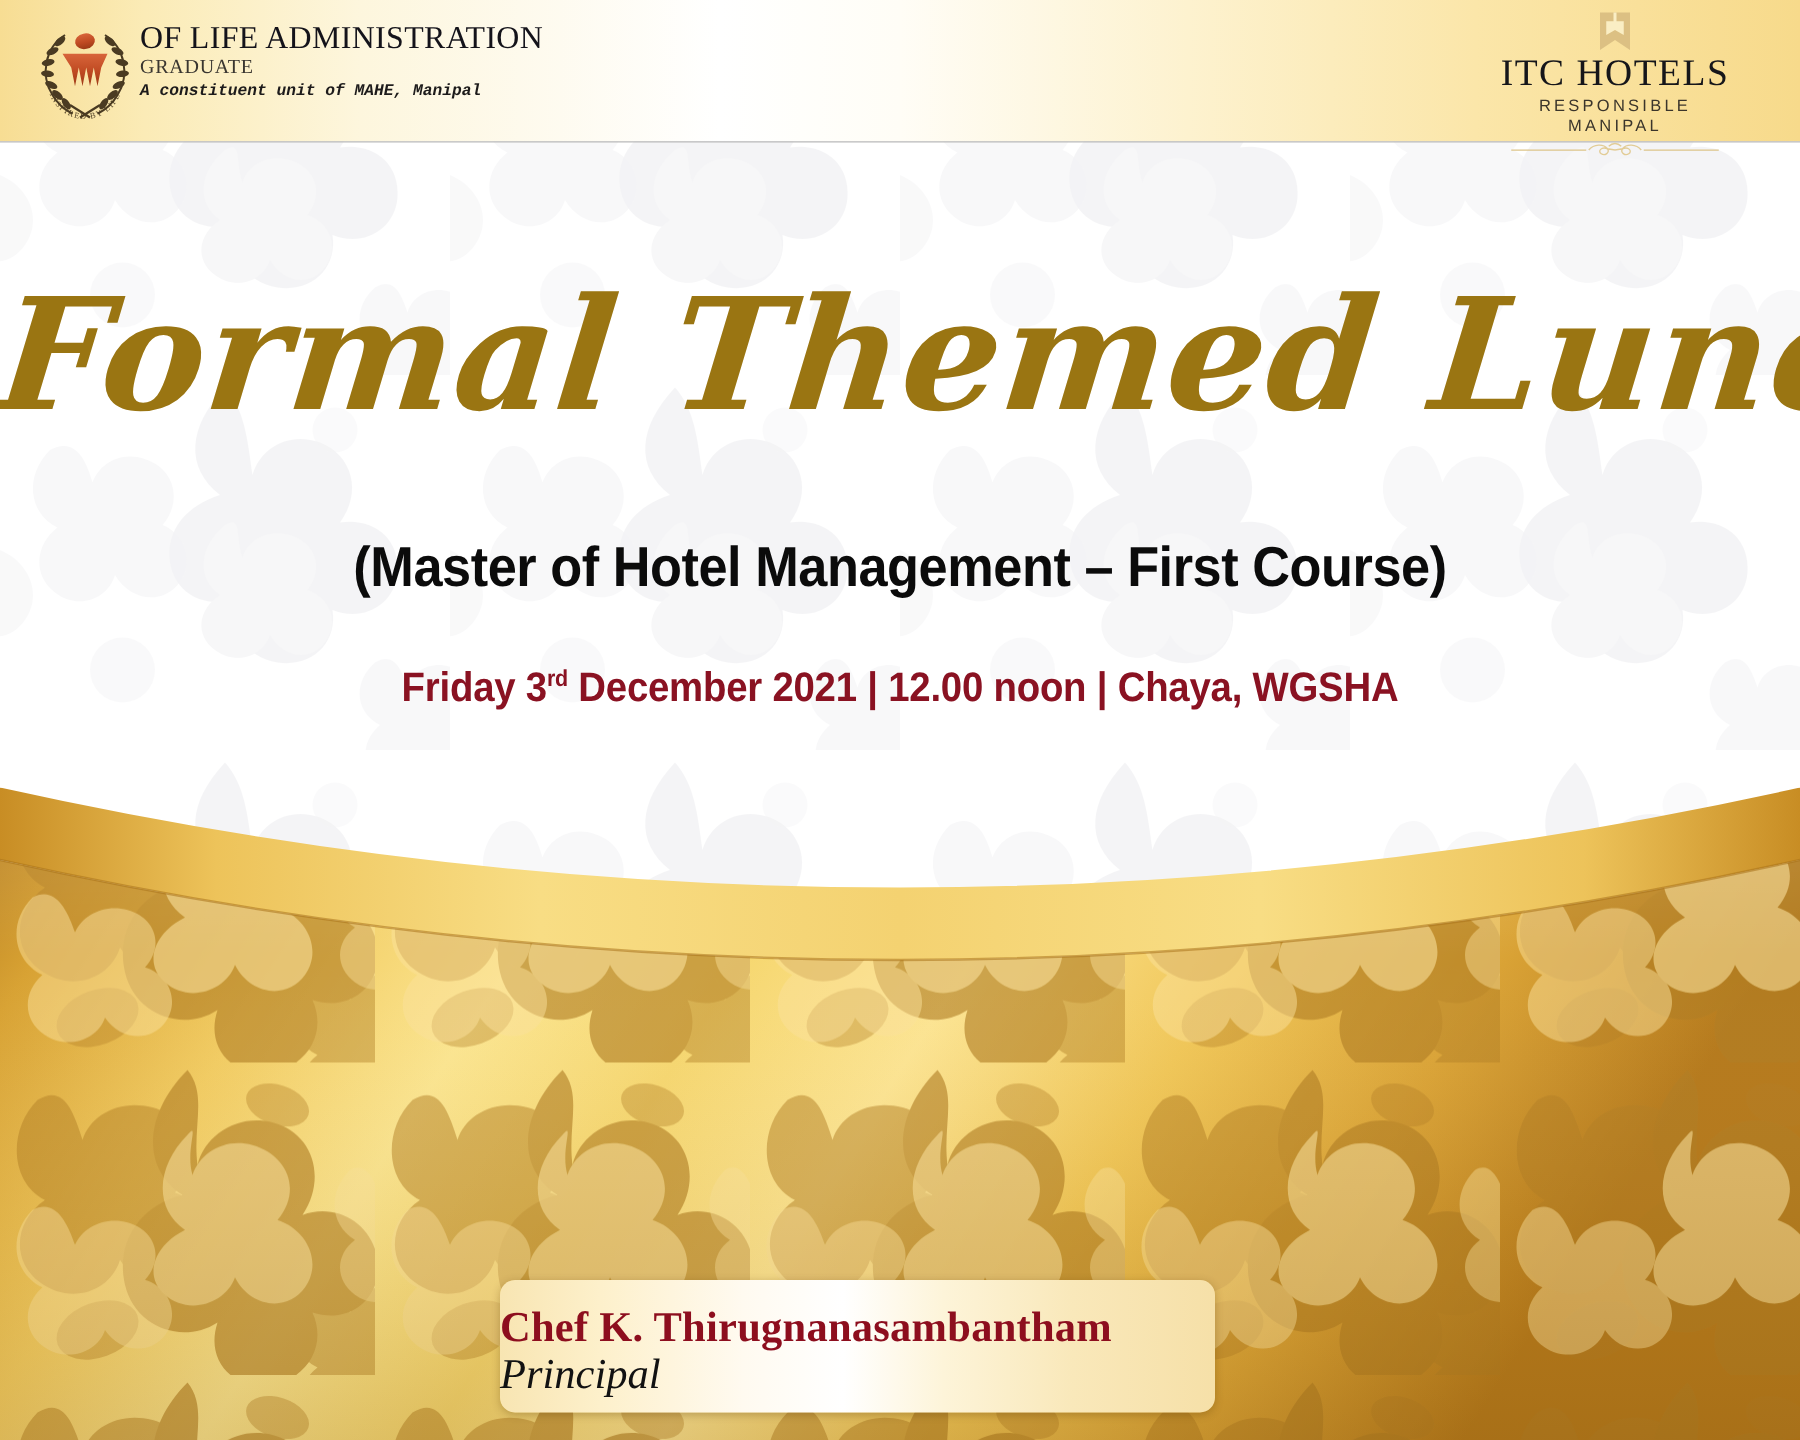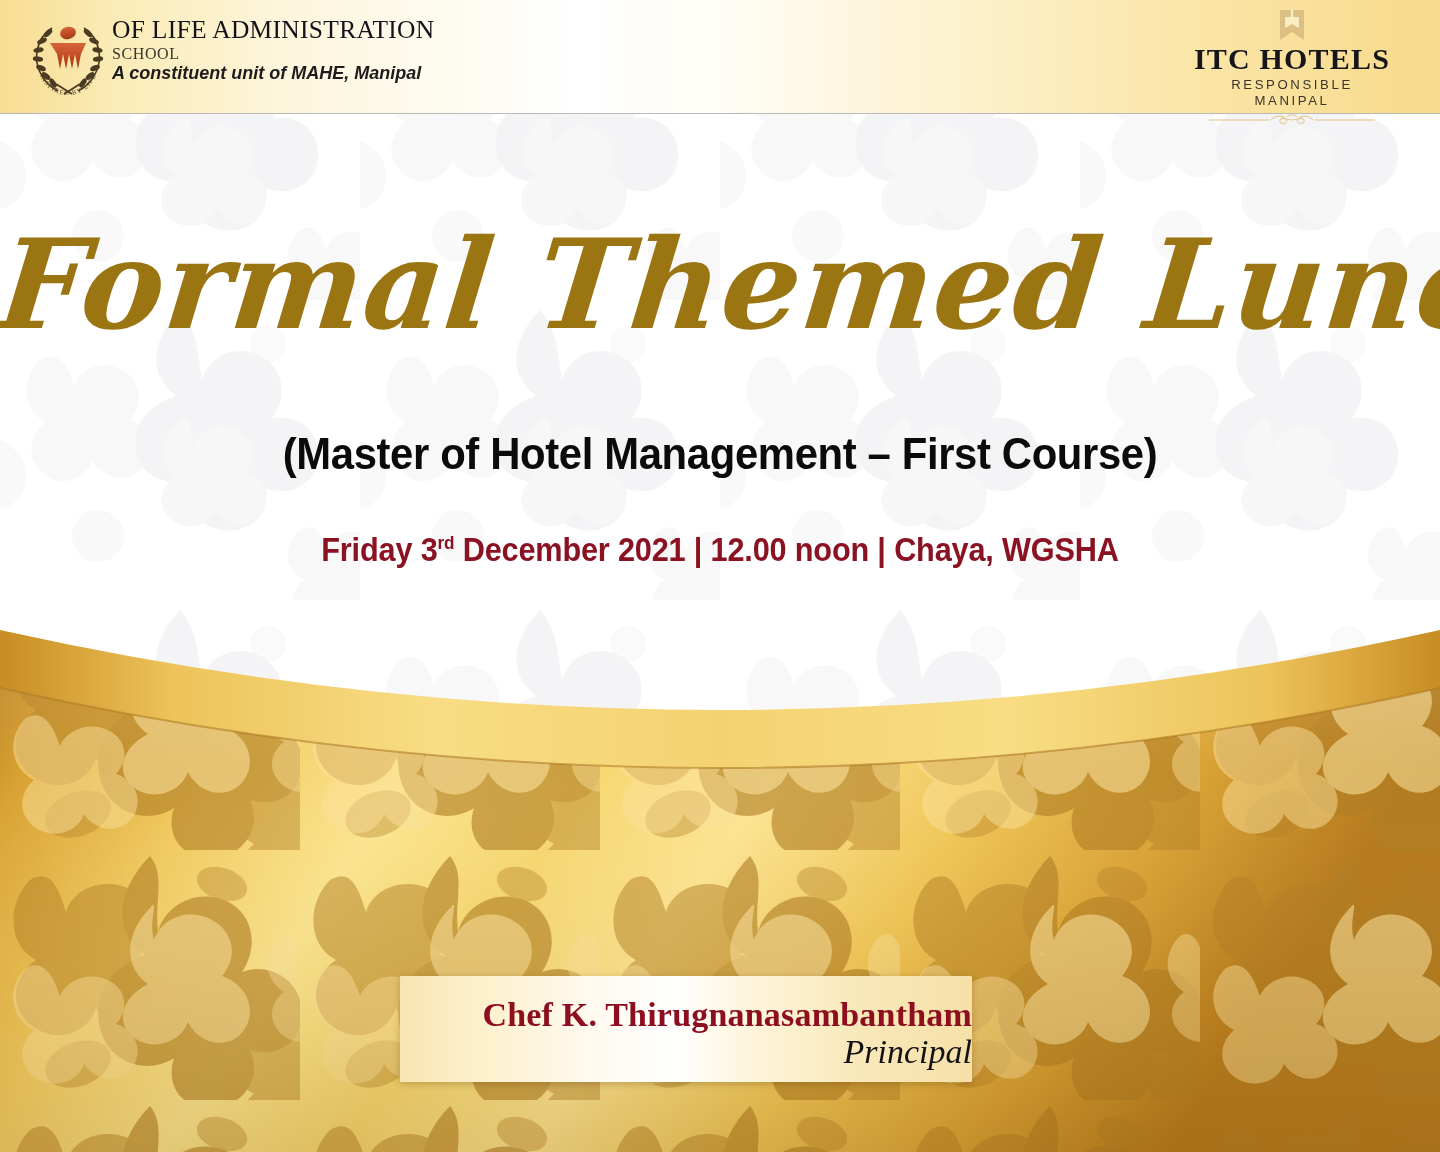--- a/index.html
+++ b/index.html
@@ -64,24 +64,24 @@
   }
   .wgsha-l3{
     font-family:"Liberation Serif", serif;
     font-size:16px;
     letter-spacing:0.6px;
     color:#3a3630;
     line-height:19px;
     margin-top:2px;
   }
   .wgsha-l4{
-    font-family:Liberation Sans, sans-serif;
+    font-family:Liberation Mono, monospace;
     font-style:italic;
     font-weight:bold;
-    font-size:18px;
+    font-size:13px;
     color:#1d1b1b;
     line-height:18px;
     margin-top:1px;
   }
 
   
   .itc-logo{
     position:absolute;
     right:48px; top:8px;
     width:200px; height:100px;
@@ -91,21 +91,20 @@
     width:34px; height:34px;
     margin:0 auto 2px auto;
     display:block;
   }
   .itc-name{
     font-family:"Liberation Serif", serif;
     font-size:30px;
     letter-spacing:1.2px;
     color:#16161a;
     line-height:30px;
-    font-weight:bold;
   }
   .itc-tag{
     font-family:"Liberation Sans", sans-serif;
     font-size:13.2px;
     letter-spacing:2.6px;
     color:#3b352b;
     line-height:16px;
     margin-top:3px;
   }
   .itc-flourish{
@@ -170,36 +169,36 @@
   .gold-region{
     position:absolute;
     left:0; top:600px;
     width:1440px; height:552px;
     z-index:3;
   }
 
   
   .nameplate{
     position:absolute;
-    left:400px; top:976px;
+    left:400px; top:1024px;
     width:572px; height:106px;
-    border-radius:1px;
+    border-radius:12px;
     background:linear-gradient(90deg,
         #f8e5b2 0%,
         #fdf0cb 14%,
         #fffaf0 34%,
         #ffffff 48%,
         #fdf4d9 62%,
         #f9e8ba 80%,
         #f6e0a8 100%);
     box-shadow:0 2px 7px rgba(90,55,5,0.30);
     z-index:8;
     display:flex;
     flex-direction:column;
-    align-items:flex-end;
+    align-items:flex-start;
     justify-content:center;
     box-sizing:border-box;
     padding-top:4px;
   }
   .chef-name{
     font-family:"Liberation Serif", serif;
     font-weight:bold;
     font-size:34px;
     line-height:40px;
     color:#8d0e1e;
@@ -295,21 +294,21 @@
       <defs>
         <path id="mottoArc" d="M14 64 A30 30 0 0 0 70 64"></path>
       </defs>
       <text font-family="Liberation Serif, serif" font-size="6.6" fill="#4a3b22" letter-spacing="1.1">
         <textPath href="#mottoArc" startOffset="50%" text-anchor="middle">INSPIRED BY LIFE</textPath>
       </text>
     </svg>
 
     <div class="wgsha-text">
       <div class="wgsha-l2">OF LIFE ADMINISTRATION</div>
-      <div class="wgsha-l3">SCHOOL</div>
+      <div class="wgsha-l3">GRADUATE</div>
       <div class="wgsha-l4">A constituent unit of MAHE, Manipal</div>
     </div>
 
     <div class="itc-logo">
       <svg class="itc-mark" viewBox="0 0 34 34" aria-hidden="true">
         <path d="M5 2 H29 V32 L17 24 L5 32 Z" fill="#dcc083"></path>
         <path d="M10 9 H24 V20 L17 16 L10 20 Z" fill="#faeec4"></path>
         <path d="M17 2 V14" stroke="#faeec4" stroke-width="2.4"></path>
       </svg>
       <div class="itc-name">ITC HOTELS</div>

